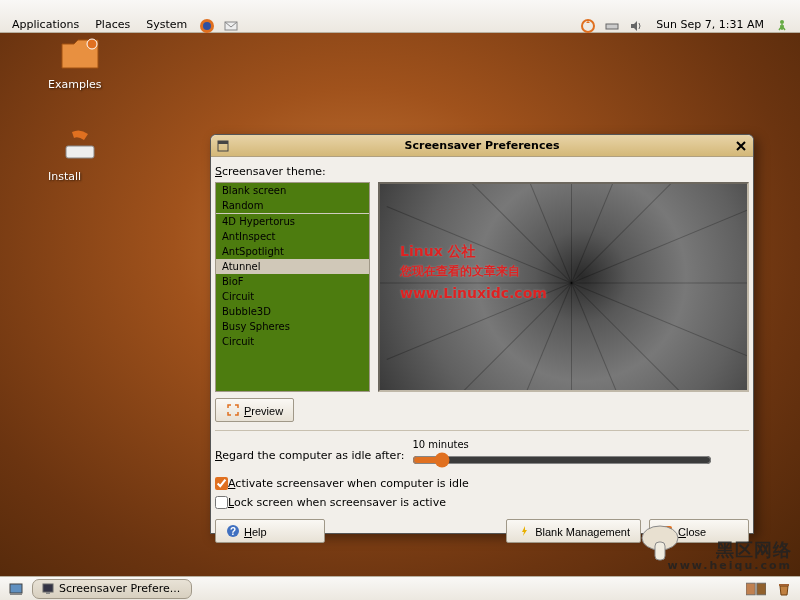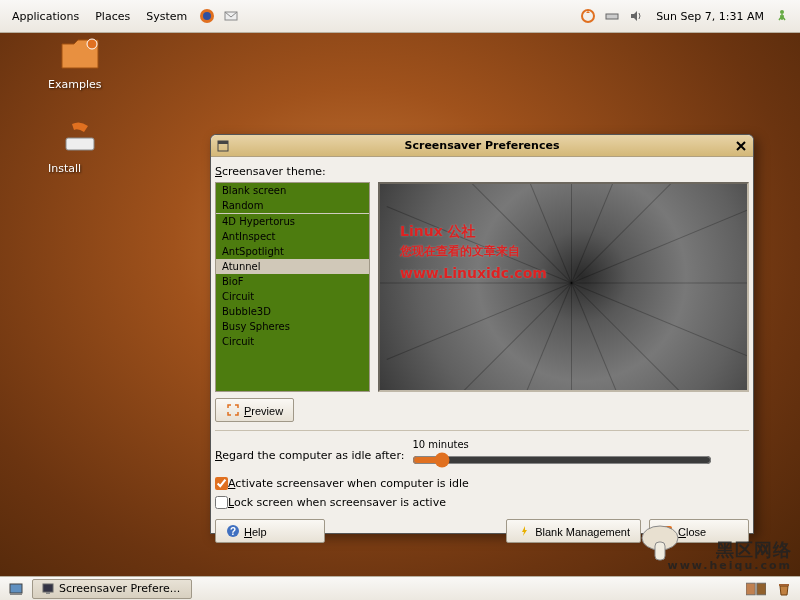--- a/index.html
+++ b/index.html
@@ -11,21 +11,21 @@
   background: radial-gradient(ellipse at 45% 40%, #c87838 0%, #a0521c 30%, #6b3410 70%, #4a2408 100%);
   overflow: hidden;
   position: relative;
 }
 
 .top-panel {
   height: 24px;
   background: linear-gradient(#f9f8f6, #ece8e0);
   border-bottom: 1px solid #b8b0a0;
   display: flex;
-  align-items: center;
+  align-items: flex-start;
   padding: 16px 4px;
   font-size: 11px;
 }
 .menu-item { padding: 2px 8px; cursor: pointer; }
 .panel-icon { width: 20px; height: 20px; margin: 0 2px; display: flex; align-items: center; justify-content: center; }
 .panel-spacer { flex: 1; }
 
 .desktop-icon {
   position: absolute;
   width: 64px;
@@ -88,21 +88,21 @@
 .theme-list-item.selected { background: #d0c8b8; }
 .preview-pane {
   flex: 1;
   border: 2px inset #c0b8a8;
   background: radial-gradient(circle at 55% 45%, #2a2a2a 0%, #585858 20%, #787878 45%, #606060 70%, #3a3a3a 100%);
   position: relative;
   overflow: hidden;
 }
 .preview-overlay {
   position: absolute;
-  top: 36px; left: 20px;
+  top: 56px; left: 20px;
   color: #d22;
   font-size: 14px;
   font-weight: bold;
   line-height: 1.6;
   text-shadow: 0 0 2px rgba(255,255,255,0.3);
 }
 .preview-button-row { margin-top: 6px; }
 .btn {
   background: linear-gradient(#faf8f4, #e8e2d6);
   border: 1px solid #a09888;
@@ -147,21 +147,21 @@
   background: linear-gradient(#f9f8f6, #ece8e0);
   border-top: 1px solid #b8b0a0;
   display: flex;
   align-items: center;
   padding: 0 4px;
   gap: 4px;
 }
 .task-btn {
   background: linear-gradient(#e8e2d6, #d8d0c0);
   border: 1px solid #a09888;
-  border-radius: 2px;
+  border-radius: 7px;
   padding: 2px 8px;
   font-size: 11px;
   display: flex;
   align-items: center;
   gap: 4px;
   cursor: pointer;
   min-width: 160px;
 }
 .mini-icon { width: 14px; height: 14px; display: inline-flex; align-items: center; justify-content: center; }
 .watermark {
@@ -236,21 +236,21 @@
 
 <div class="desktop-icon" style="left:48px; top:34px;">
   <div class="icon-box">
     <svg width="44" height="40" viewBox="0 0 44 40">
         <path d="M4 10 L16 10 L20 6 L40 6 L40 34 L4 34 Z" fill="#e89040" stroke="#a05010"></path>
         <circle cx="34" cy="10" r="5" fill="#e07020" stroke="#fff"></circle>
       </svg>
   </div>
   <span>Examples</span>
 </div>
-<div class="desktop-icon" style="left:48px; top:118px;">
+<div class="desktop-icon" style="left:48px; top:126px;">
   <div class="icon-box">
     <svg width="44" height="40" viewBox="0 0 44 40">
         <rect x="8" y="20" width="28" height="12" rx="2" fill="#eee" stroke="#888"></rect>
         <path d="M14 6 Q22 2 30 8 L26 14 Q20 10 16 12 Z" fill="#e07020"></path>
       </svg>
   </div>
   <span>Install</span>
 </div>
 
 <div class="dialog">

